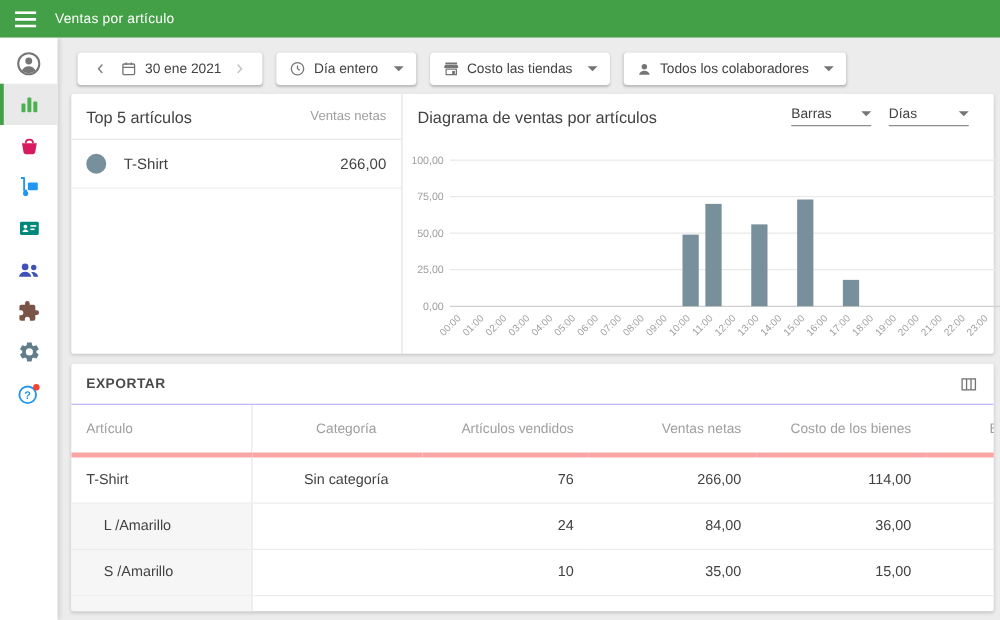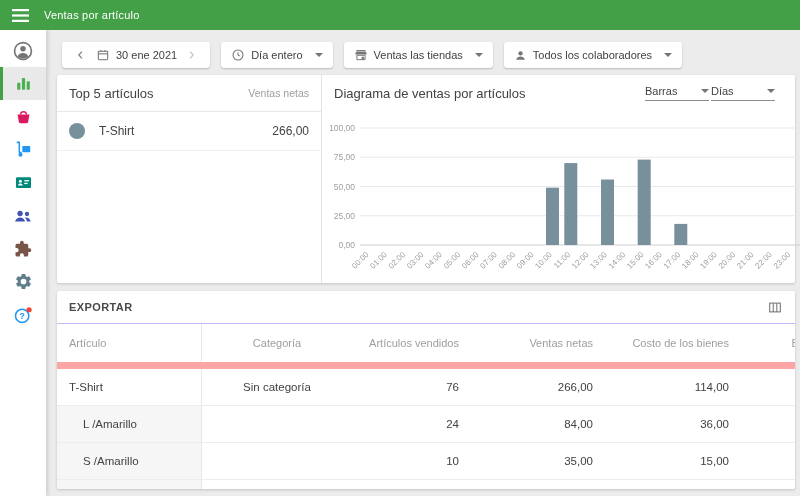--- a/index.html
+++ b/index.html
@@ -32,32 +32,32 @@
   .top5-pane{width:265px;border-right:1px solid #e3e3e3;box-sizing:border-box;}
   .pane-header{height:36px;display:flex;align-items:center;justify-content:space-between;padding:0 12px;}
   .pane-title{font-size:13px;color:#424242;}
   .col-label{font-size:10.5px;color:#9e9e9e;}
   .top5-pane .pane-header{border-bottom:1px solid #e8e8e8;}
   .top5-row{height:38px;display:flex;align-items:center;padding:0 12px;border-bottom:1px solid #f0f0f0;font-size:12px;}
   .top5-dot{width:16px;height:16px;border-radius:50%;margin-right:14px;flex:none;}
   .top5-name{flex:1;color:#424242;}
   .top5-val{color:#424242;}
   .chart-pane{flex:1;min-width:0;}
-  .selects{display:flex;gap:2px;margin-right:8px;}
+  .selects{display:flex;gap:14px;margin-right:8px;}
   .select{width:64px;display:flex;align-items:center;justify-content:space-between;
           border-bottom:1px solid #8d8d8d;padding-bottom:3px;font-size:11px;color:#424242;cursor:pointer;}
   #chart{margin:4px 0 0 8px;}
   
   .card-table{left:57px;top:291px;width:738px;height:198px;overflow:hidden;}
   .export-bar{height:32px;display:flex;align-items:center;justify-content:space-between;
               padding:0 12px;border-bottom:1px solid #c4b5fd;}
   .export-label{font-size:11px;font-weight:700;color:#4a4a4a;letter-spacing:.4px;cursor:pointer;}
   .cols-btn{cursor:pointer;display:flex;align-items:center;}
   table{width:100%;border-collapse:collapse;table-layout:fixed;}
-  th{height:36px;font-weight:normal;font-size:11px;color:#9e9e9e;border-bottom:7px solid #fca5a5;}
+  th{height:36px;font-weight:normal;font-size:11px;color:#9e9e9e;border-bottom:4px solid #fca5a5;}
   td{height:34px;font-size:11.5px;color:#424242;border-top:1px solid #ededed;}
   tbody tr:first-child td{border-top:none;}
   .col0{width:131px;text-align:left;padding-left:12px;}
   .col1{width:120px;text-align:center;padding-left:15px;}
   .col2{width:120px;text-align:right;padding-right:12px;}
   .col3{width:121px;text-align:right;padding-right:12px;}
   .col4{width:123px;text-align:right;padding-right:12px;}
   .col5{width:123px;text-align:right;padding-right:13px;}
   th.col0,td.col0{border-right:1px solid #e8e8e8;}
   tr.variant td.col0{padding-left:26px;background:#f6f6f6;}
@@ -188,21 +188,21 @@
     <i class="caret"></i>
   </div>
 
   <div class="tbtn">
     <svg width="14" height="14" viewBox="0 0 24 24">
       <path d="M4 3.5h16v2.5H4z" fill="#757575"></path>
       <path d="M3.2 7h17.6l1 4H2.2z" fill="#757575"></path>
       <path d="M5 12.5h14V20H5z" fill="none" stroke="#757575" stroke-width="1.7"></path>
       <rect x="13.2" y="15" width="3.8" height="5" fill="#757575"></rect>
     </svg>
-    <span class="lbl">Ventas las tiendas</span>
+    <span class="lbl">Costo las tiendas</span>
     <i class="caret"></i>
   </div>
 
   <div class="tbtn">
     <svg width="13" height="13" viewBox="0 0 24 24">
       <circle cx="12" cy="8" r="4" fill="#757575"></circle>
       <path d="M4 20c1.2-4 4.3-6 8-6s6.8 2 8 6z" fill="#757575"></path>
     </svg>
     <span class="lbl">Todos los colaboradores</span>
     <i class="caret"></i>

